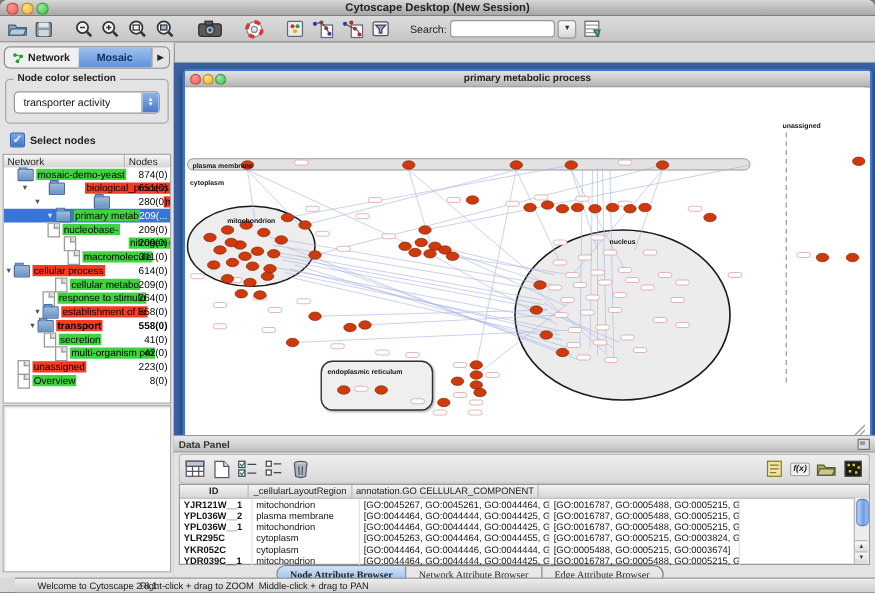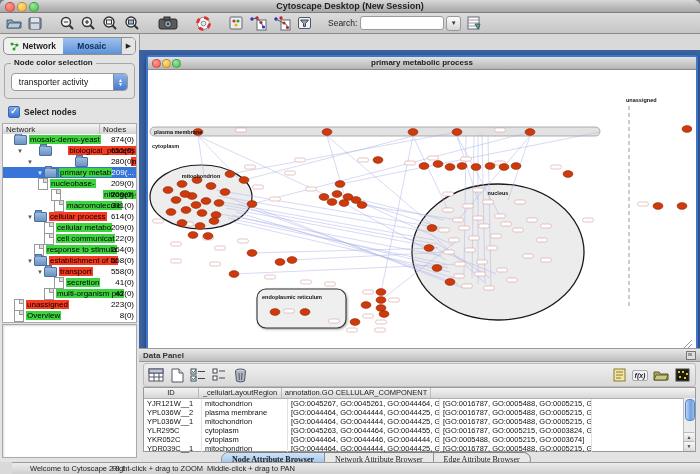--- a/index.html
+++ b/index.html
@@ -74,21 +74,21 @@
   #data-panel{position:absolute;left:139px;top:314px;width:561px;height:114px;background:#e3e3e3;border-top:1px solid #9a9a9a;}
   #dp-toolbar{position:absolute;left:4px;top:14px;right:4px;height:22px;border:1px solid #bbb;border-radius:3px;background:linear-gradient(#efefef,#d9d9d9);display:flex;align-items:center;}
   .dbtn{width:18px;height:18px;margin-left:3px;display:flex;align-items:center;justify-content:center;}
   #dp-toolbar .spacer{flex:1;}
   #formula-btn{font-size:7px;font-style:italic;font-weight:bold;color:#223;border:1px solid #aaa;border-radius:2px;background:#f2f2f2;padding:1px 2px;}
   #dp-table{position:absolute;left:4px;top:38px;right:4px;height:63px;background:#fff;border:1px solid #999;}
   #dp-header{display:flex;height:10px;background:linear-gradient(#f4f4f4,#d6d6d6);border-bottom:1px solid #b0b0b0;}
   #dp-header span{font-size:7.5px;color:#222;text-align:center;line-height:10px;border-right:1px solid #bbb;overflow:hidden;white-space:nowrap;}
   .drow{display:flex;height:9px;}
   .drow span{font-size:7.5px;color:#111;line-height:9px;padding-left:3px;border-right:1px solid #e2e2e2;overflow:hidden;white-space:nowrap;}
-  .c0{width:54px;flex:none;font-weight:normal;}
+  .c0{width:54px;flex:none;font-weight:bold;}
   .c1{width:82px;flex:none;}
   .c2{width:148px;flex:none;}
   .c3{width:148px;flex:none;}
   .c4{flex:1;border-right:none !important;}
   #dp-scroll{position:absolute;right:0;top:10px;bottom:0;width:11px;background:#ececec;border-left:1px solid #bbb;}
   #dp-thumb{position:absolute;left:1px;top:1px;width:8px;height:20px;border-radius:4px;background:linear-gradient(90deg,#bcd4f6,#6f9fe0 60%,#9cc0ee);border:.5px solid #5a86c8;}
   .sarrow{position:absolute;left:0;width:10px;height:9px;font-size:5px;color:#444;text-align:center;line-height:9px;background:linear-gradient(#f8f8f8,#d8d8d8);border-top:1px solid #bbb;}
   .sarrow.up{bottom:9px;}
   .sarrow.dn{bottom:0;}
   #dp-tabs{position:absolute;left:82px;top:103px;height:13px;display:flex;border:1px solid #808080;border-radius:8px;overflow:hidden;background:#e8e8e8;font-family:Liberation Serif, serif;}
@@ -298,57 +298,51 @@
             <span class="ticon file"></span>
             <span class="tlabel green">nitrogen compo</span>
             <span class="tcount">209(0)</span>
           </div>
           <div class="trow" style="padding-left: 43px;">
             <span class="tarrow"></span>
             <span class="ticon file"></span>
             <span class="tlabel green">macromolecule</span>
             <span class="tcount">311(0)</span>
           </div>
-          <div class="trow" style="padding-left: 23px;">
+          <div class="trow" style="">
             <span class="tarrow">▼</span>
             <span class="ticon folder"></span>
             <span class="tlabel red">cellular process</span>
             <span class="tcount">614(0)</span>
           </div>
           <div class="trow" style="padding-left: 33px;">
             <span class="tarrow"></span>
             <span class="ticon file"></span>
             <span class="tlabel green">cellular metabo</span>
             <span class="tcount">209(0)</span>
-          </div>
-          <div class="trow" style="padding-left: 33px;">
-            <span class="tarrow"></span>
-            <span class="ticon file"></span>
-            <span class="tlabel green">cell communicat</span>
-            <span class="tcount">22(0)</span>
           </div>
           <div class="trow" style="padding-left: 23px;">
             <span class="tarrow"></span>
             <span class="ticon file"></span>
             <span class="tlabel green">response to stimulu</span>
             <span class="tcount">264(0)</span>
           </div>
           <div class="trow" style="padding-left: 23px;">
             <span class="tarrow">▼</span>
             <span class="ticon folder"></span>
             <span class="tlabel red">establishment of lo</span>
             <span class="tcount">558(0)</span>
           </div>
-          <div class="trow" style="padding-left: 33px;">
+          <div class="trow" style="padding-left: 19px; font-weight: bold;">
             <span class="tarrow">▼</span>
             <span class="ticon folder"></span>
             <span class="tlabel red">transport</span>
             <span class="tcount">558(0)</span>
           </div>
-          <div class="trow" style="padding-left: 43px; align-items: center;">
+          <div class="trow" style="padding-left: 24px; align-items: center;">
             <span class="tarrow"></span>
             <span class="ticon file"></span>
             <span class="tlabel green">secretion</span>
             <span class="tcount">41(0)</span>
           </div>
           <div class="trow" style="padding-left: 33px;">
             <span class="tarrow"></span>
             <span class="ticon file"></span>
             <span class="tlabel green">multi-organism pro</span>
             <span class="tcount">42(0)</span>

